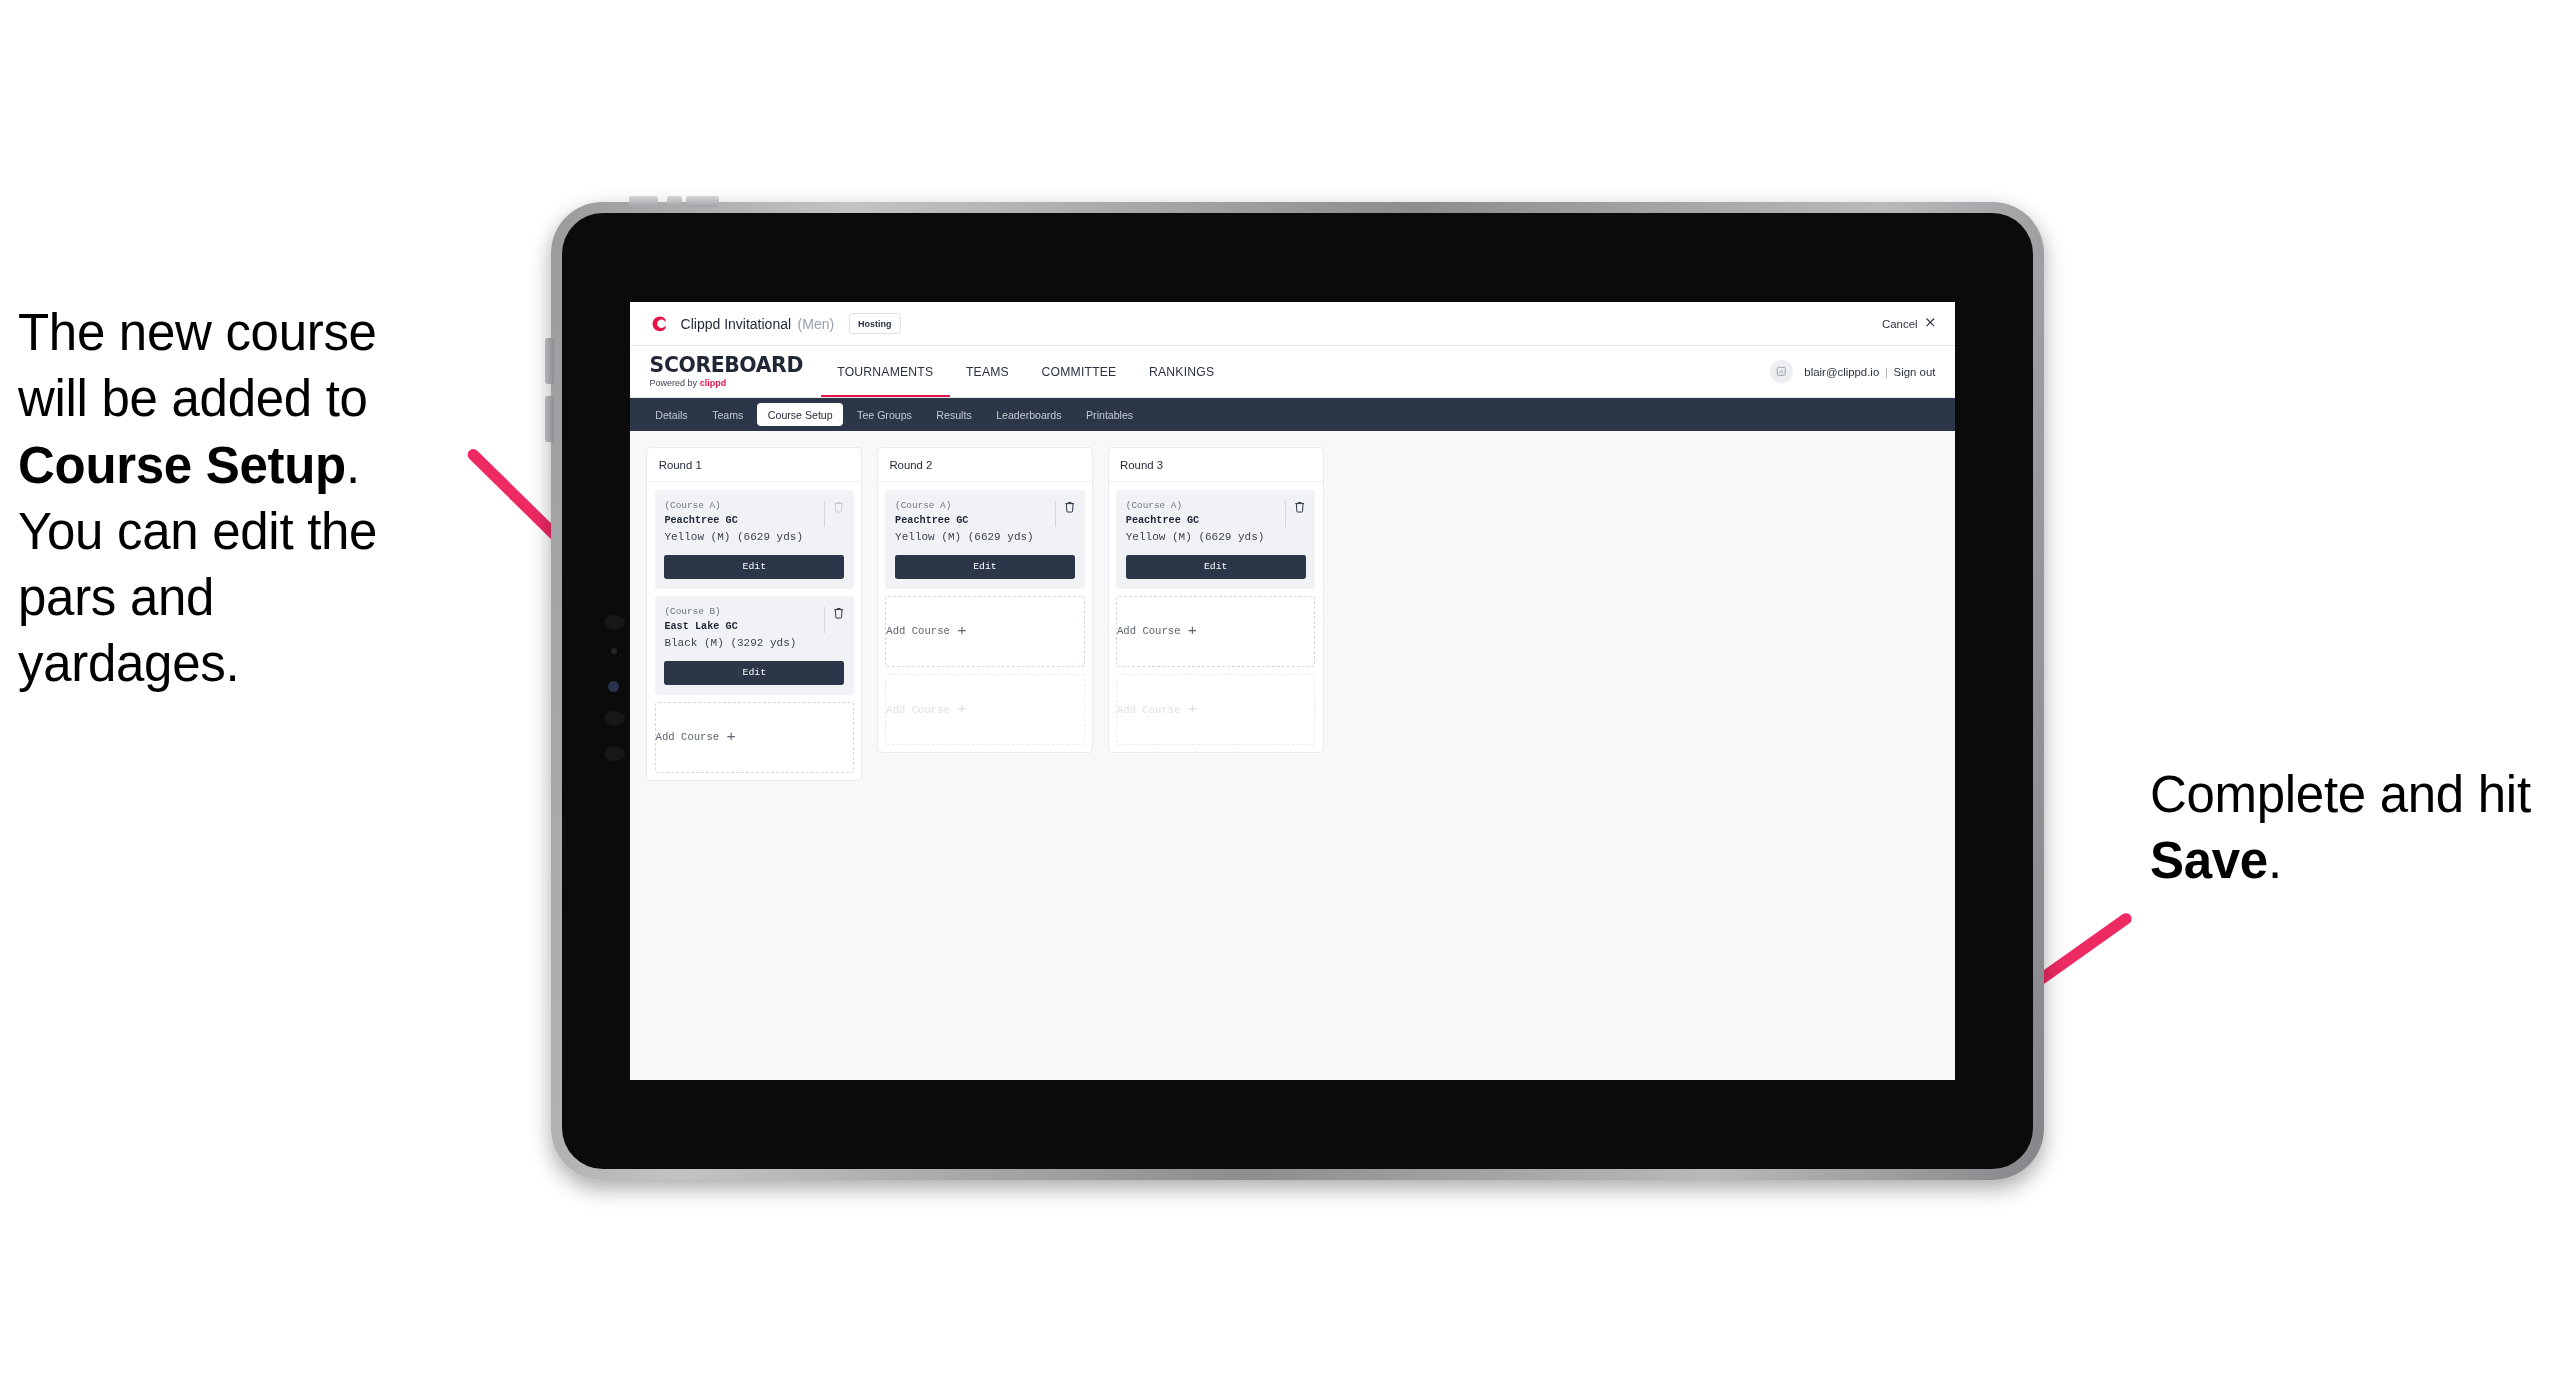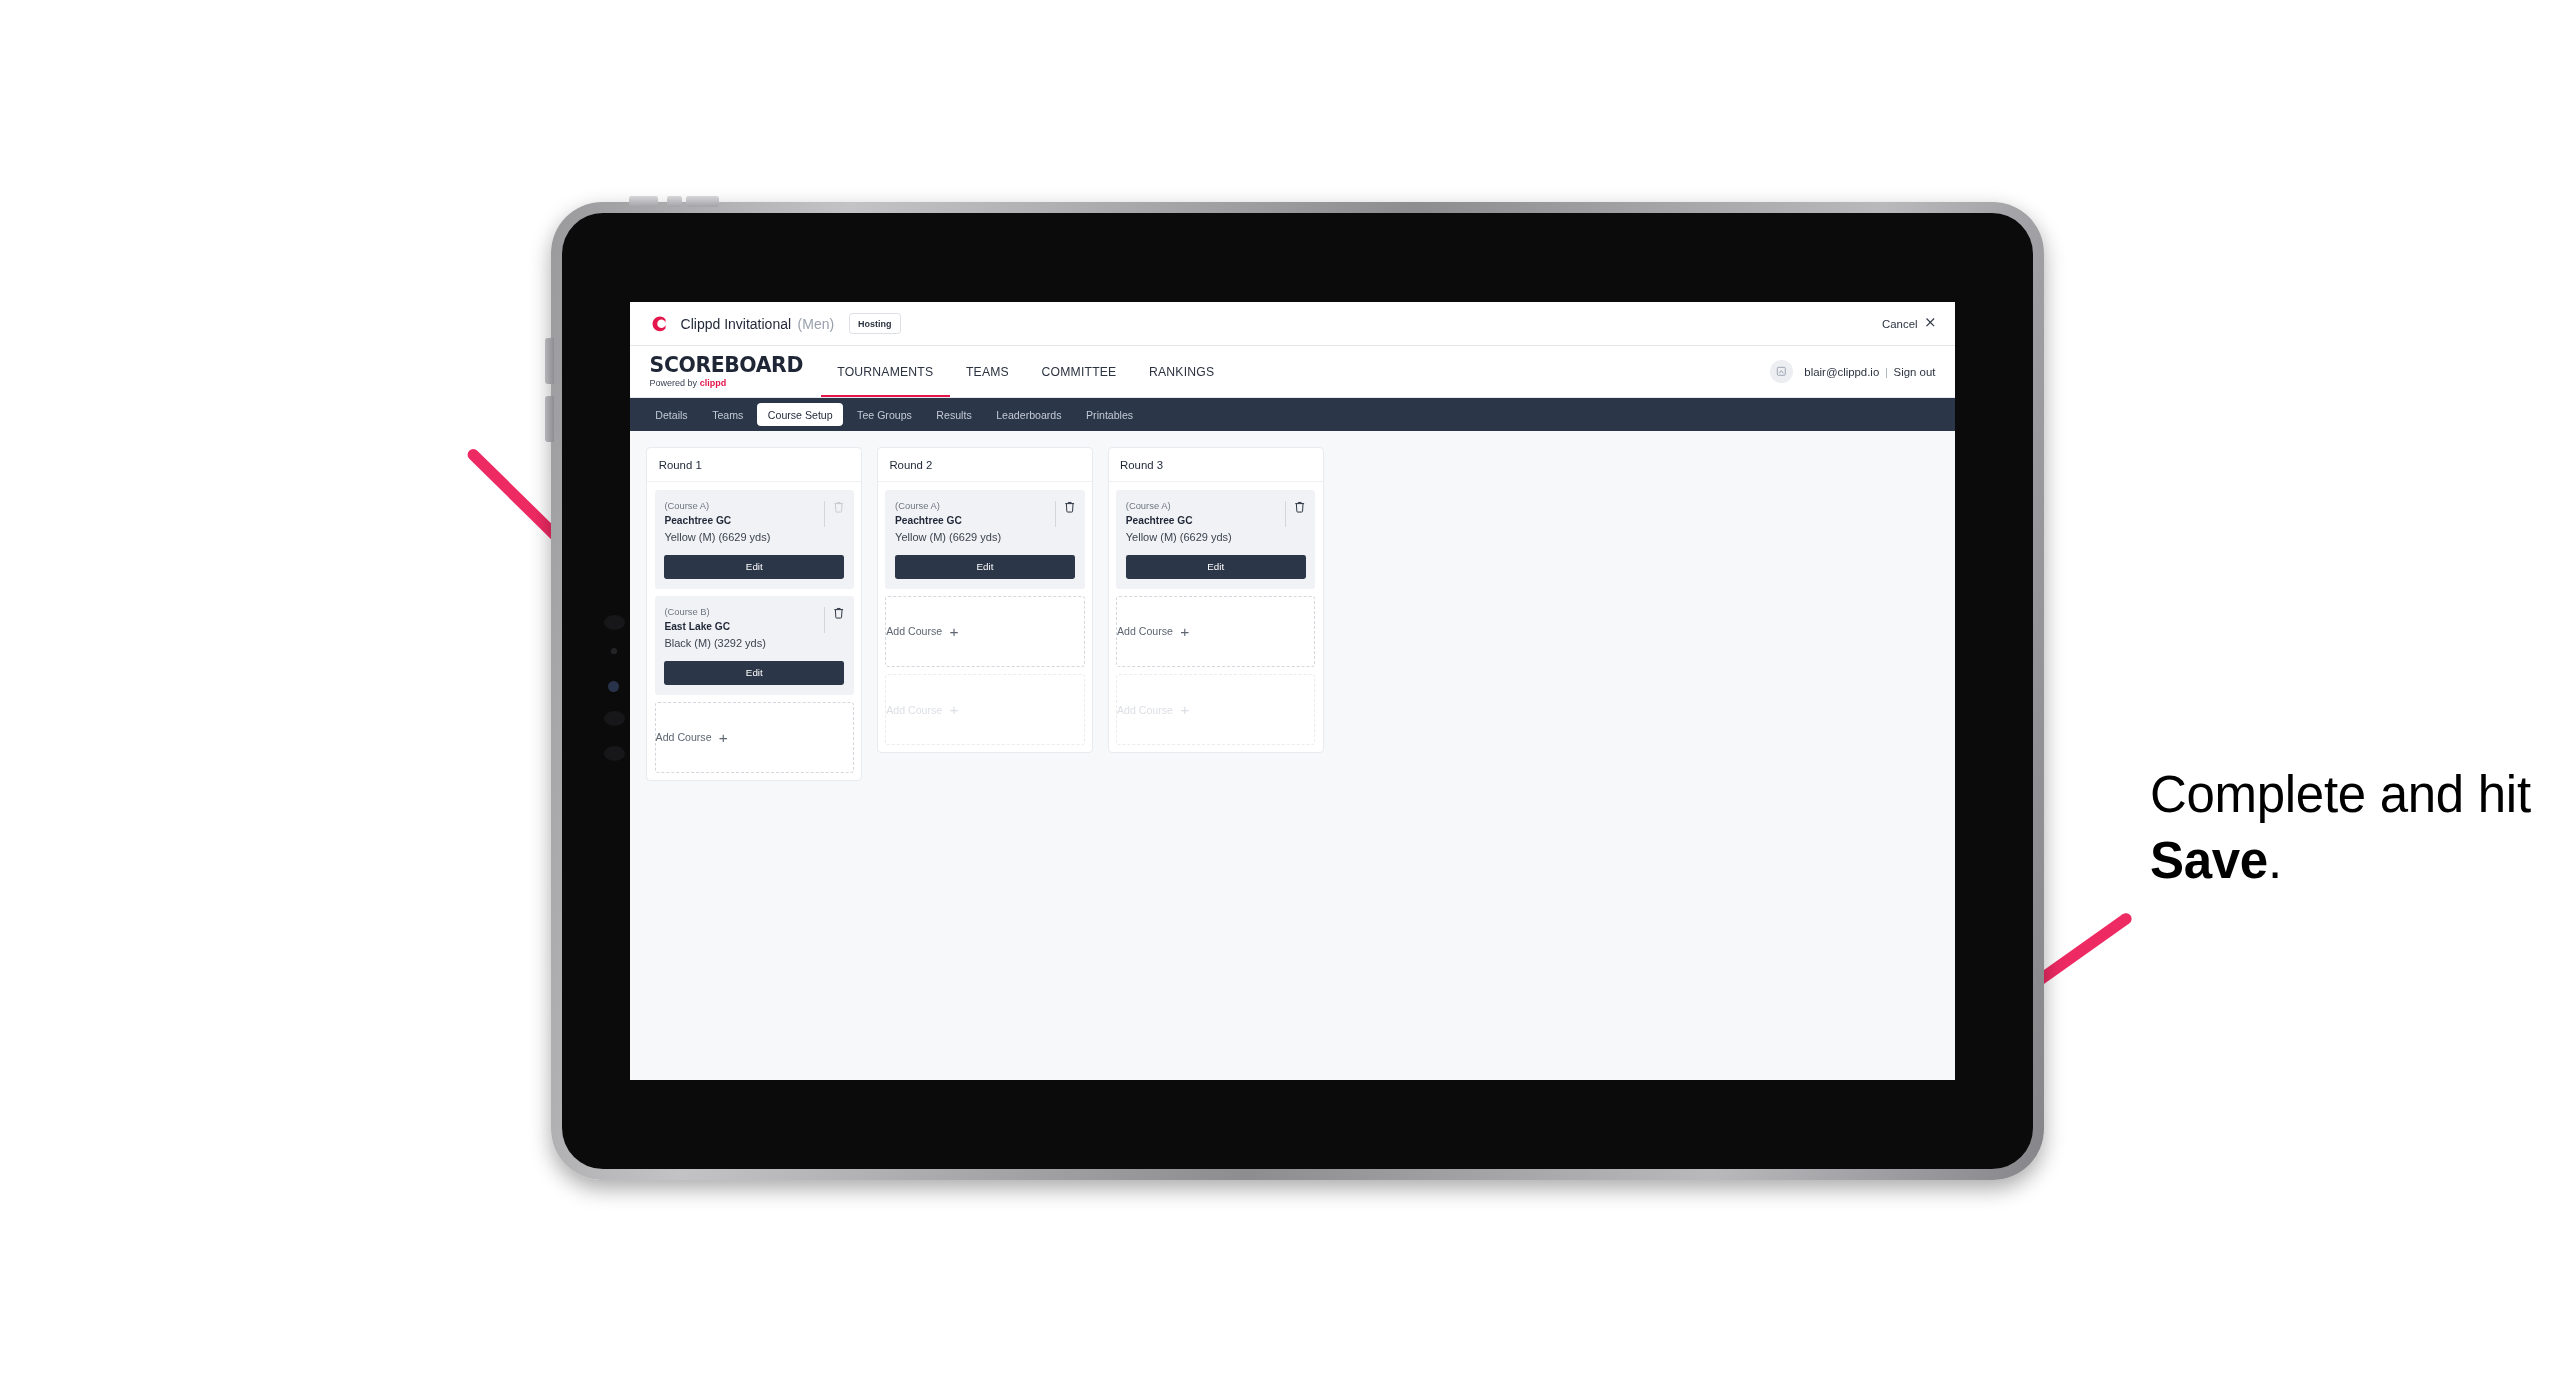--- a/index.html
+++ b/index.html
@@ -142,21 +142,21 @@
   #content { padding: 16.3px 16.3px 0 16.3px; display: flex; gap: 14.7px; align-items: flex-start; }
   .round-col {
     width: 214px; background: #ffffff;
     border: 0.8px solid #e9eaee; border-radius: 4.1px;
     overflow: hidden; flex: 0 0 auto;
   }
   .round-head {
     padding: 10.6px 11.4px; font-size: 11.4px; color: #1f2737; font-weight: 400;
     border-bottom: 0.8px solid #eef0f3;
   }
-  .round-body { padding: 7.3px; display: flex; flex-direction: column; gap: 7.3px; }
+  .round-body { padding: 7.3px; display: flex; flex-direction: column; gap: 7.3px; font-family: Liberation Mono, monospace; }
 
   .course-card { background: #f1f2f5; border-radius: 3.3px; padding: 9px 9.8px 9.8px 9.8px; }
   .course-top { display: flex; align-items: flex-start; }
   .course-info { flex: 1; min-width: 0; }
   .course-label { font-size: 9.4px; color: #6d7682; line-height: 1.5; }
   .course-name  { font-size: 10.2px; color: #1f2737; font-weight: 700; line-height: 1.55; }
   .course-tee   { font-size: 11px; color: #3c4450; line-height: 1.55; }
   .course-actions { display: flex; align-items: flex-start; gap: 8.2px; padding-top: 2.4px; }
   .vdiv { width: 0.8px; height: 26px; background: #d3d7dd; }
   .trash { cursor: pointer; }
@@ -173,20 +173,25 @@
     gap: 7.3px; font-size: 10.6px; color: #5d6671; cursor: pointer; background: #ffffff;
   }
   .add-card.disabled { color: #dcdfe4; border-color: #ececef; cursor: default; }
   .add-card .plus { font-size: 15.5px; line-height: 1; font-weight: 300; }
 </style>
 </head>
 <body>
 
 <div id="stage">
 
+  <div id="annot-left" class="annot">
+    <span>The new</span>
+    <span>course will be</span>
+    <span>added to </span><b>Course Setup</b><span>. You can edit the pars and yardages.</span>
+  </div>
 
   <div id="annot-right" class="annot">
     <span>Complete and hit </span><b>Save</b><span>.</span>
   </div>
 
   <svg class="arrow-svg" style="left:457px;top:440px;" width="220" height="212" viewBox="0 0 270 260">
     <line x1="20" y1="18" x2="205" y2="200" stroke="#ee2a63" stroke-width="14" stroke-linecap="round"></line>
     <polygon points="240,245 178,196 200,185 235,196" fill="#ee2a63"></polygon>
     <polygon points="241,246 175,194 235,194" fill="#ee2a63"></polygon>
   </svg>

